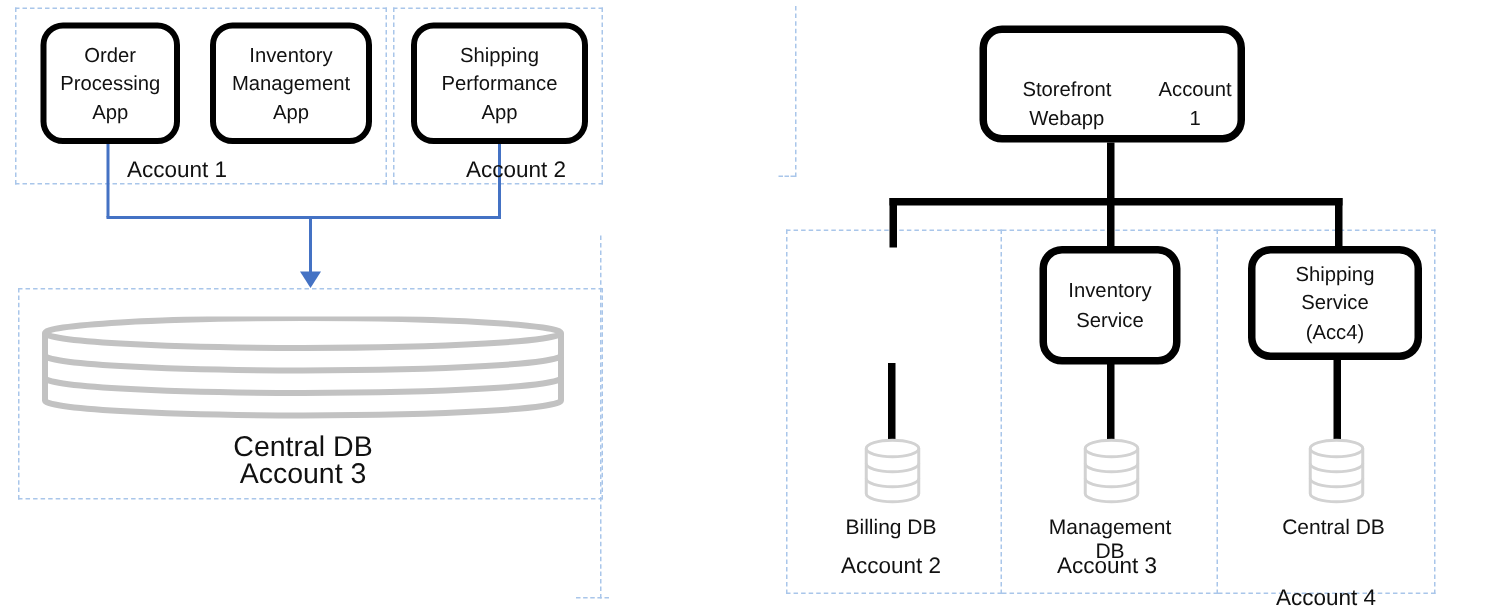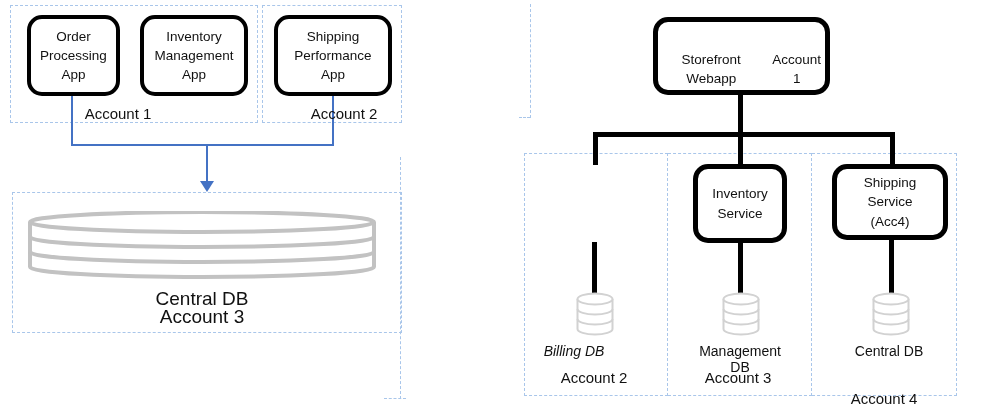--- a/index.html
+++ b/index.html
@@ -141,20 +141,20 @@
   </div>
   <div class="icon-wrap" style="left:871px;top:292px;width:40px;height:45px;">
     <svg width="40" height="45" viewBox="0 0 40 45" fill="none">
       <path d="M2.5 7 L2.5 37 A17.5 5.5 0 0 0 37.5 37 L37.5 7" stroke="#d2d2d2" stroke-width="2" fill="#ffffff"></path>
       <ellipse cx="20" cy="7" rx="17.5" ry="5.5" stroke="#d2d2d2" stroke-width="2" fill="#ffffff"></ellipse>
       <path d="M2.5 17 A17.5 5.5 0 0 0 37.5 17" stroke="#d2d2d2" stroke-width="2" fill="none"></path>
       <path d="M2.5 27 A17.5 5.5 0 0 0 37.5 27" stroke="#d2d2d2" stroke-width="2" fill="none"></path>
     </svg>
   </div>
 
-  <div class="lbl small" style="left:524px;top:343px;width:100px;font-style:italic;">Billing DB</div>
+  <div class="lbl small" style="left:544px;top:343px;width:100px;">Billing DB</div>
   <div class="lbl" style="left:544px;top:369px;width:100px;">Account 2</div>
   <div class="lbl small" style="left:690px;top:343px;width:100px;">Management DB</div>
   <div class="lbl" style="left:688px;top:369px;width:100px;">Account 3</div>
   <div class="lbl small" style="left:839px;top:343px;width:100px;">Central DB</div>
   <div class="lbl" style="left:834px;top:390px;width:100px;">Account 4</div>
 
 </div>
 
 </body></html>

